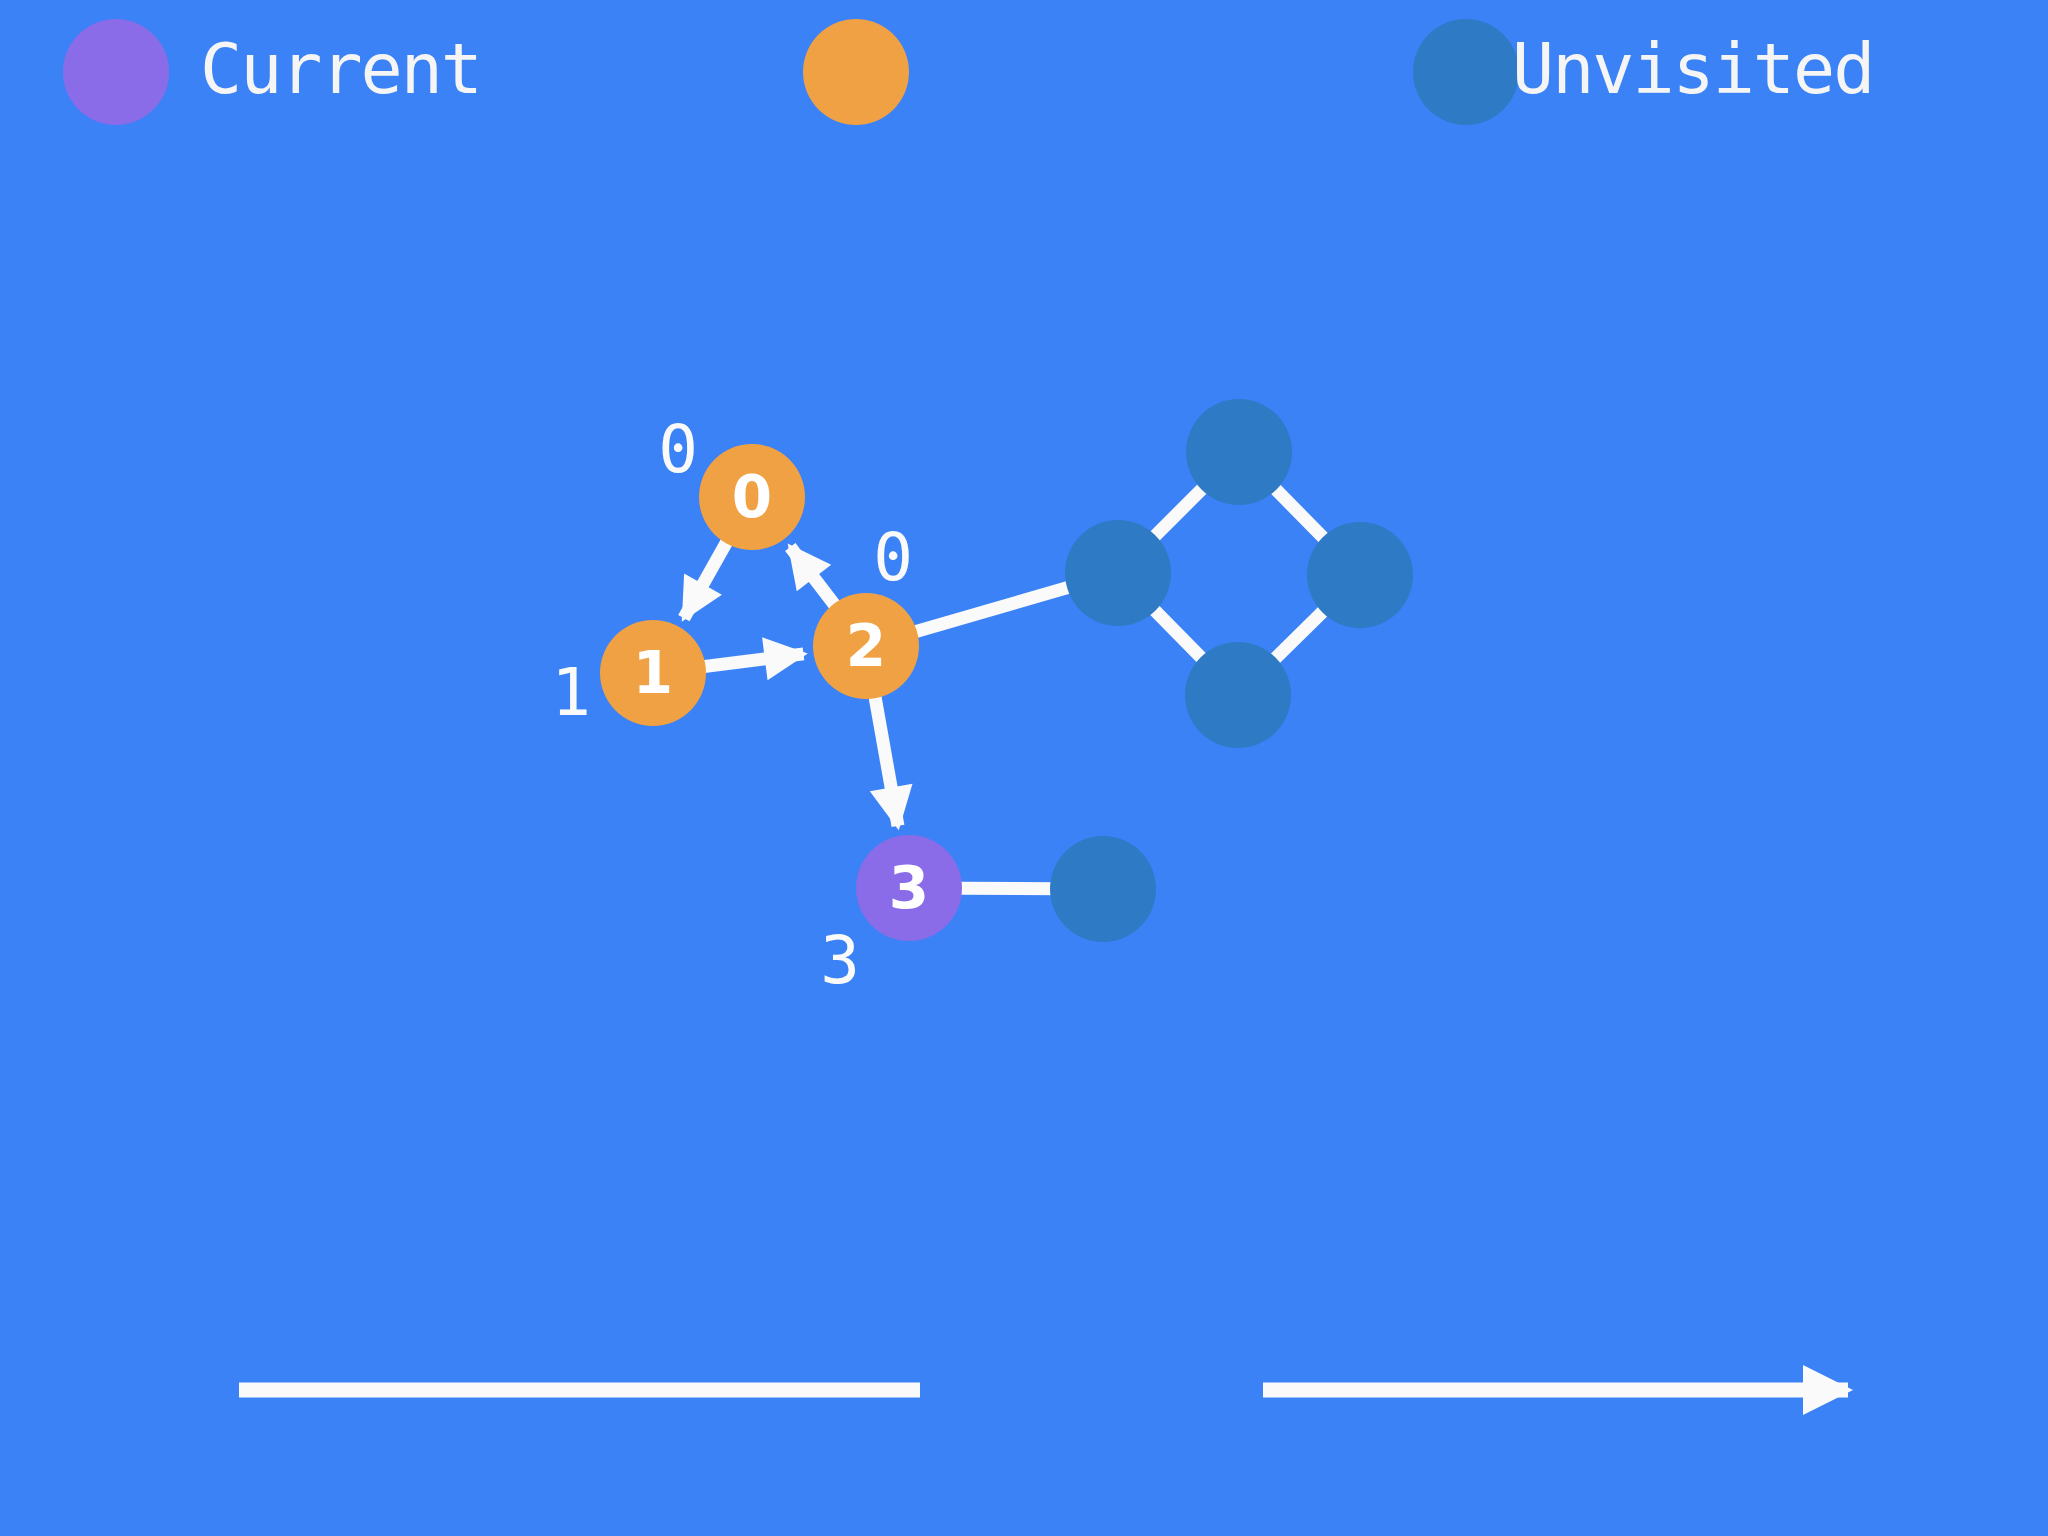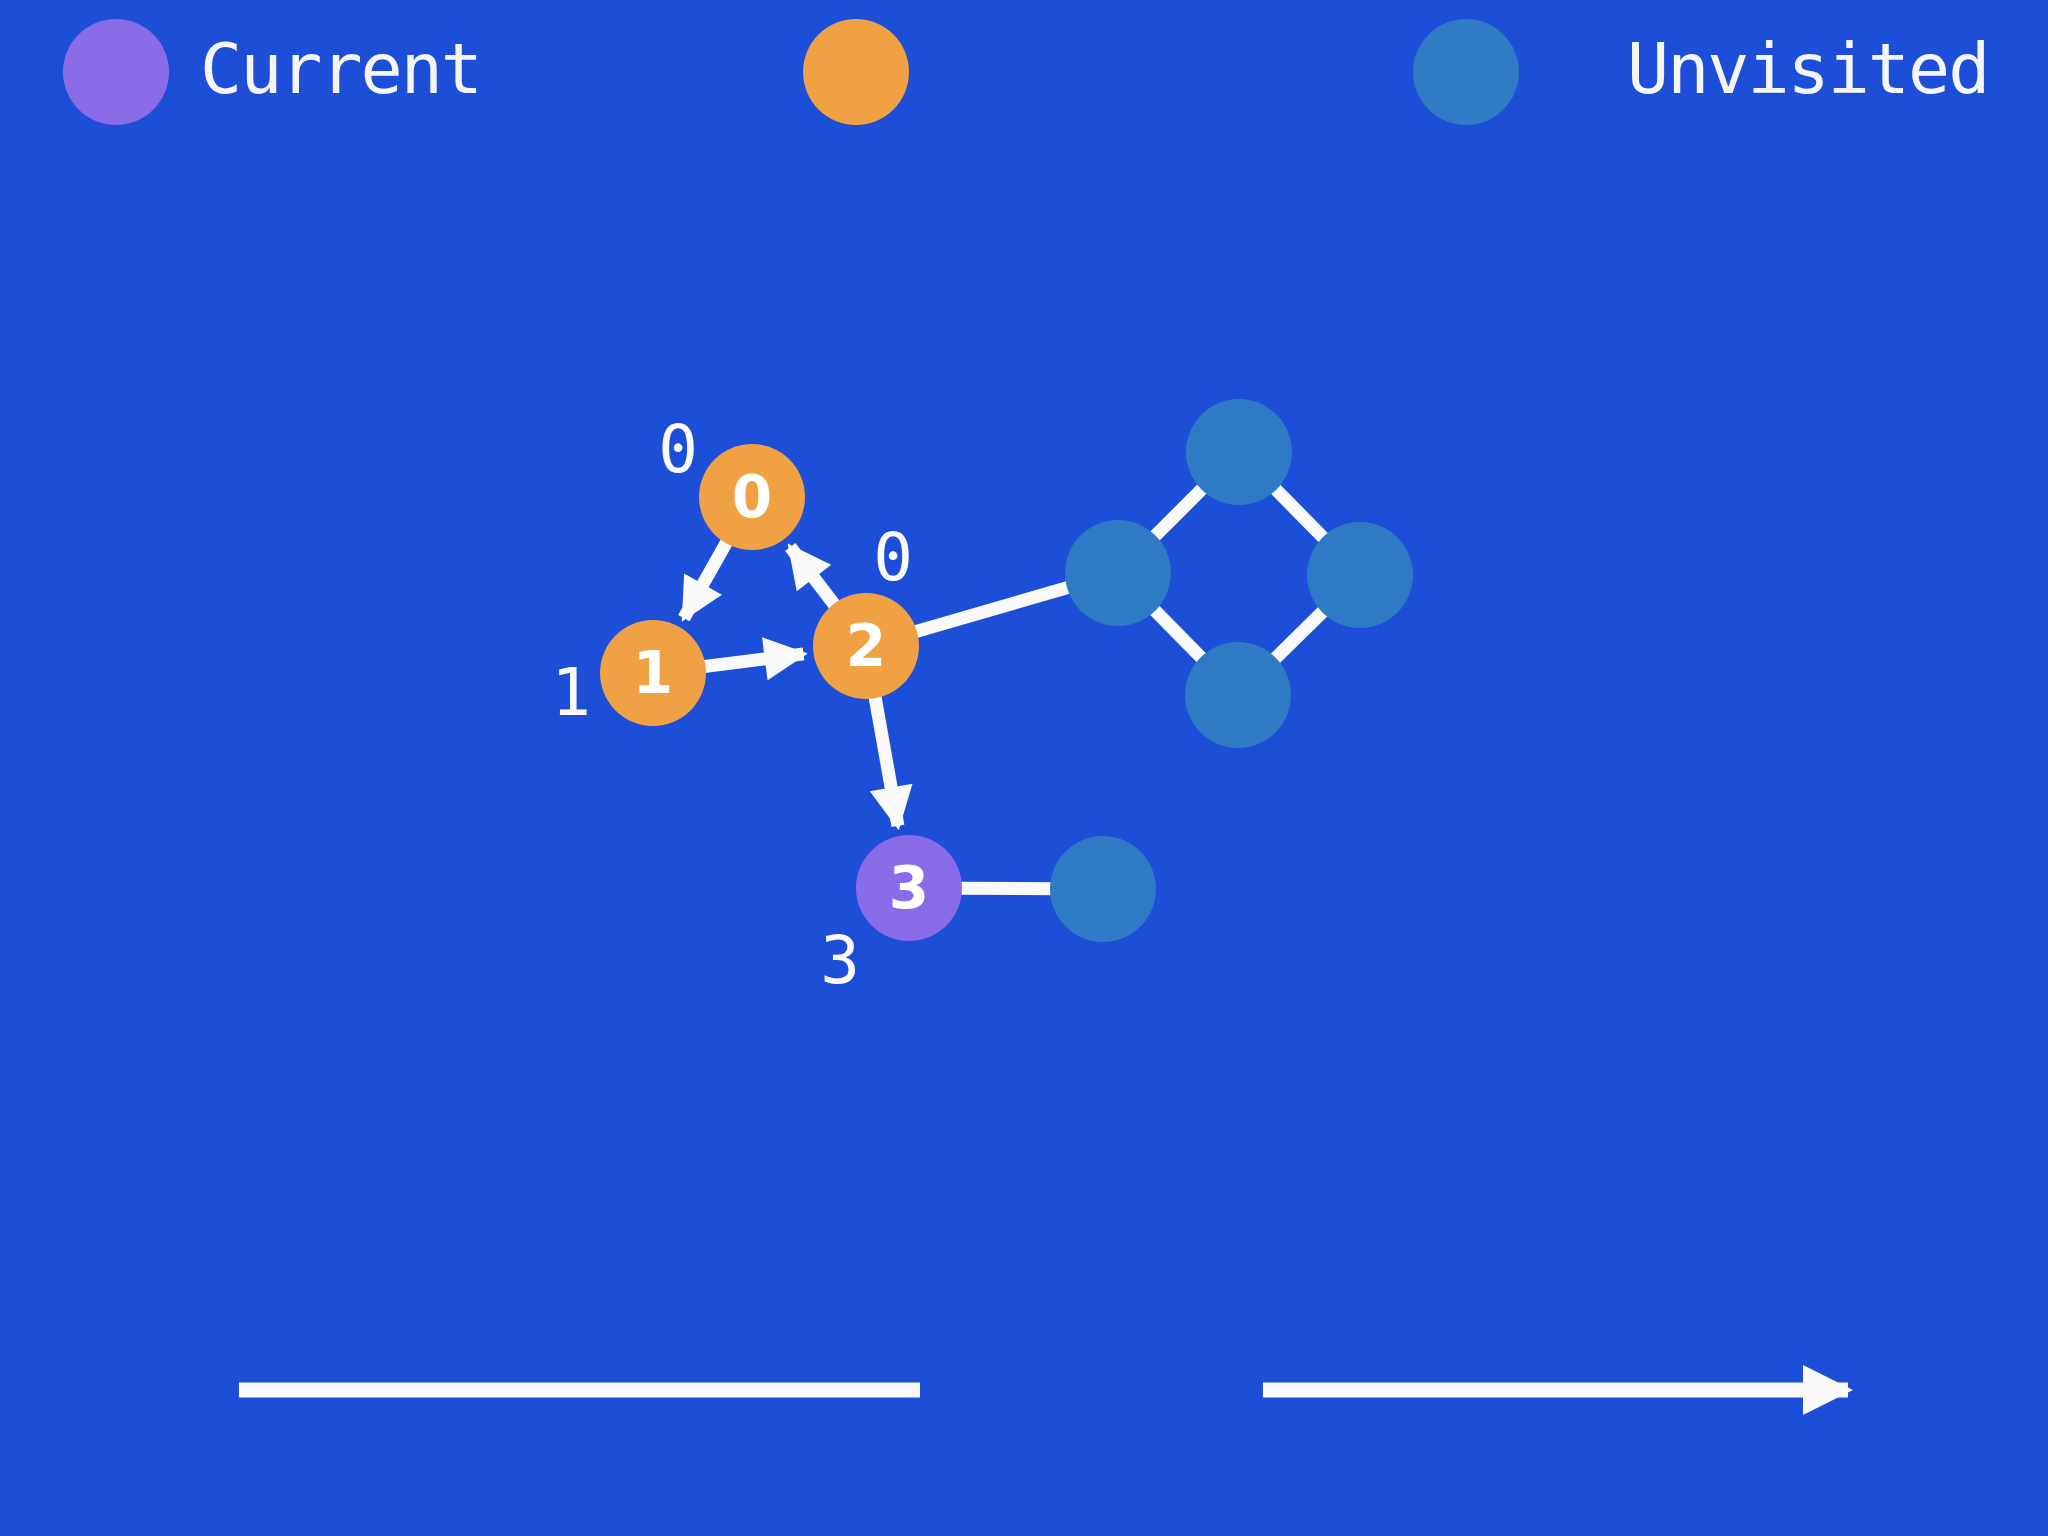--- a/index.html
+++ b/index.html
@@ -4,21 +4,21 @@
 <style>
   html, body {
     margin: 0;
     padding: 0;
     background: #000000;
   }
   .stage {
     position: relative;
     width: 2048px;
     height: 1536px;
-    background: #1d4ed8;
+    background: #3b82f6;
     overflow: hidden;
     font-family: "DejaVu Sans Mono", monospace;
   }
   
   .legend-dot {
     position: absolute;
     width: 106px;
     height: 106px;
     border-radius: 50%;
     top: 19px;
@@ -31,21 +31,21 @@
     font-size: 70px;
     font-family: "DejaVu Sans Mono", monospace;
     white-space: nowrap;
     letter-spacing: -2px;
   }
   #dot-current   { left: 63px; }
   #lbl-current   { left: 200px; }
   #dot-visited   { left: 803px; }
   #lbl-visited   { left: 939px; }
   #dot-unvisited { left: 1413px; }
-  #lbl-unvisited { left: 1627px; text-align: center; }
+  #lbl-unvisited { left: 1512px; text-align: center; }
 
   
   #graph {
     position: absolute;
     left: 0; top: 0;
     width: 2048px;
     height: 1536px;
   }
   .node-digit {
     font-family: "DejaVu Sans", sans-serif;

